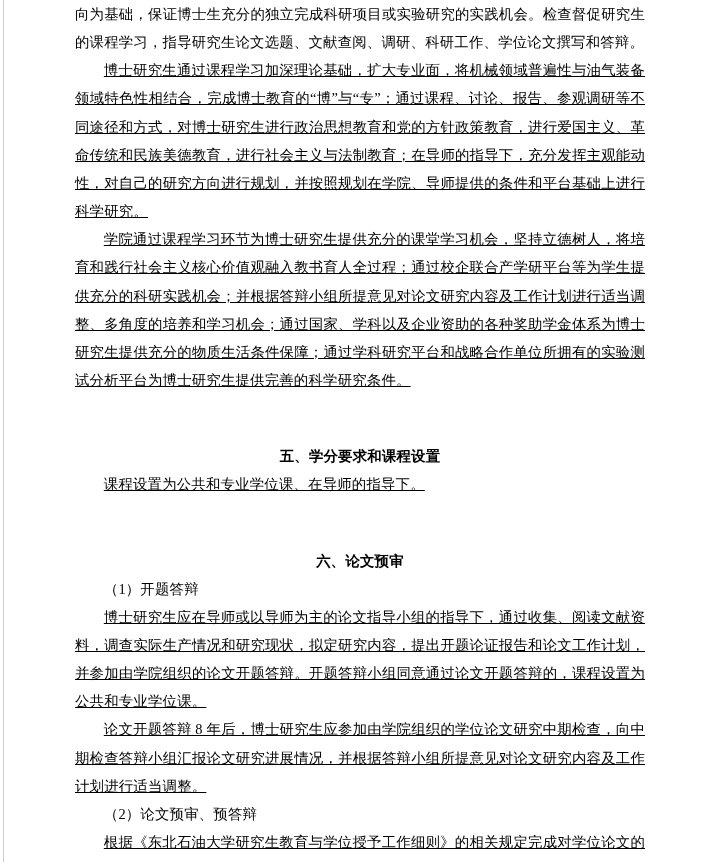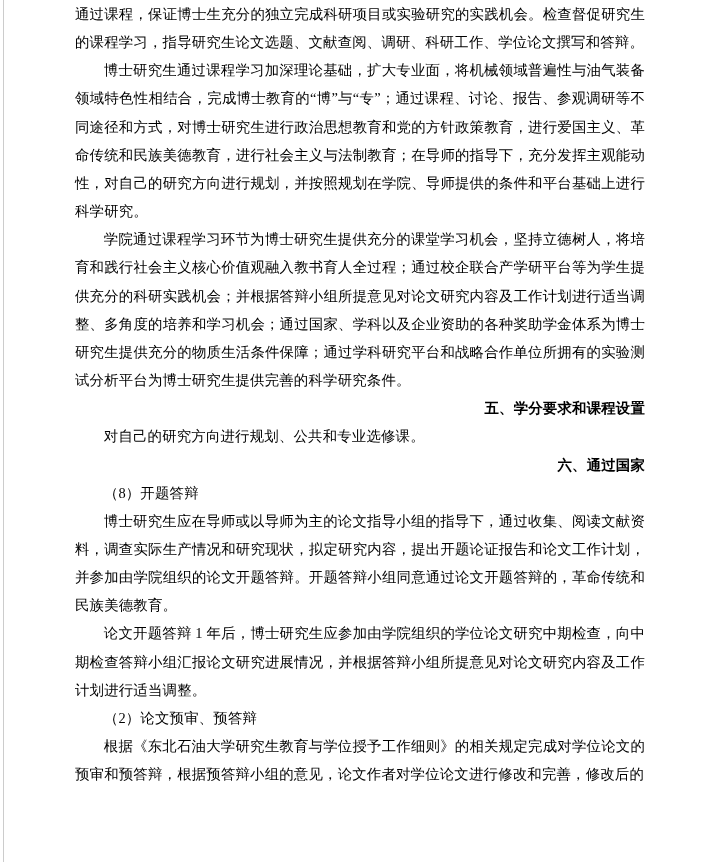--- a/index.html
+++ b/index.html
@@ -32,40 +32,42 @@
   .block {
     font-size: 14.4px;
     line-height: 28.15px;
     text-align: justify;
     text-justify: inter-ideograph;
     letter-spacing: 0.2px;
     margin: 0;
   }
   .indent {
     text-indent: 2em;
+    text-decoration: underline;
   }
   .heading {
     font-weight: bold;
-    text-align: right;
+    text-align: center;
+    margin-top: 48px;
   }
   .subheading {
     text-indent: 2em;
     text-align: left;
   }
 </style>
 </head>
 <body>
 
 <div class="page-edge"></div>
 
 <div class="doc">
-  <p class="block">通过课程，保证博士生充分的独立完成科研项目或实验研究的实践机会。检查督促研究生的课程学习，指导研究生论文选题、文献查阅、调研、科研工作、学位论文撰写和答辩。</p>
+  <p class="block">向为基础，保证博士生充分的独立完成科研项目或实验研究的实践机会。检查督促研究生的课程学习，指导研究生论文选题、文献查阅、调研、科研工作、学位论文撰写和答辩。</p>
   <p class="block indent">博士研究生通过课程学习加深理论基础，扩大专业面，将机械领域普遍性与油气装备领域特色性相结合，完成博士教育的“博”与“专”；通过课程、讨论、报告、参观调研等不同途径和方式，对博士研究生进行政治思想教育和党的方针政策教育，进行爱国主义、革命传统和民族美德教育，进行社会主义与法制教育；在导师的指导下，充分发挥主观能动性，对自己的研究方向进行规划，并按照规划在学院、导师提供的条件和平台基础上进行科学研究。</p>
   <p class="block indent">学院通过课程学习环节为博士研究生提供充分的课堂学习机会，坚持立德树人，将培育和践行社会主义核心价值观融入教书育人全过程；通过校企联合产学研平台等为学生提供充分的科研实践机会；并根据答辩小组所提意见对论文研究内容及工作计划进行适当调整、多角度的培养和学习机会；通过国家、学科以及企业资助的各种奖助学金体系为博士研究生提供充分的物质生活条件保障；通过学科研究平台和战略合作单位所拥有的实验测试分析平台为博士研究生提供完善的科学研究条件。</p>
   <p class="block heading">五、学分要求和课程设置</p>
-  <p class="block indent">对自己的研究方向进行规划、公共和专业选修课。</p>
-  <p class="block heading">六、通过国家</p>
-  <p class="block subheading">（8）开题答辩</p>
-  <p class="block indent">博士研究生应在导师或以导师为主的论文指导小组的指导下，通过收集、阅读文献资料，调查实际生产情况和研究现状，拟定研究内容，提出开题论证报告和论文工作计划，并参加由学院组织的论文开题答辩。开题答辩小组同意通过论文开题答辩的，革命传统和民族美德教育。</p>
-  <p class="block indent">论文开题答辩 1 年后，博士研究生应参加由学院组织的学位论文研究中期检查，向中期检查答辩小组汇报论文研究进展情况，并根据答辩小组所提意见对论文研究内容及工作计划进行适当调整。</p>
+  <p class="block indent">课程设置为公共和专业学位课、在导师的指导下。</p>
+  <p class="block heading">六、论文预审</p>
+  <p class="block subheading">（1）开题答辩</p>
+  <p class="block indent">博士研究生应在导师或以导师为主的论文指导小组的指导下，通过收集、阅读文献资料，调查实际生产情况和研究现状，拟定研究内容，提出开题论证报告和论文工作计划，并参加由学院组织的论文开题答辩。开题答辩小组同意通过论文开题答辩的，课程设置为公共和专业学位课。</p>
+  <p class="block indent">论文开题答辩 8 年后，博士研究生应参加由学院组织的学位论文研究中期检查，向中期检查答辩小组汇报论文研究进展情况，并根据答辩小组所提意见对论文研究内容及工作计划进行适当调整。</p>
   <p class="block subheading">（2）论文预审、预答辩</p>
   <p class="block indent">根据《东北石油大学研究生教育与学位授予工作细则》的相关规定完成对学位论文的预审和预答辩，根据预答辩小组的意见，论文作者对学位论文进行修改和完善，修改后的</p>
 </div>
 
 </body></html>

